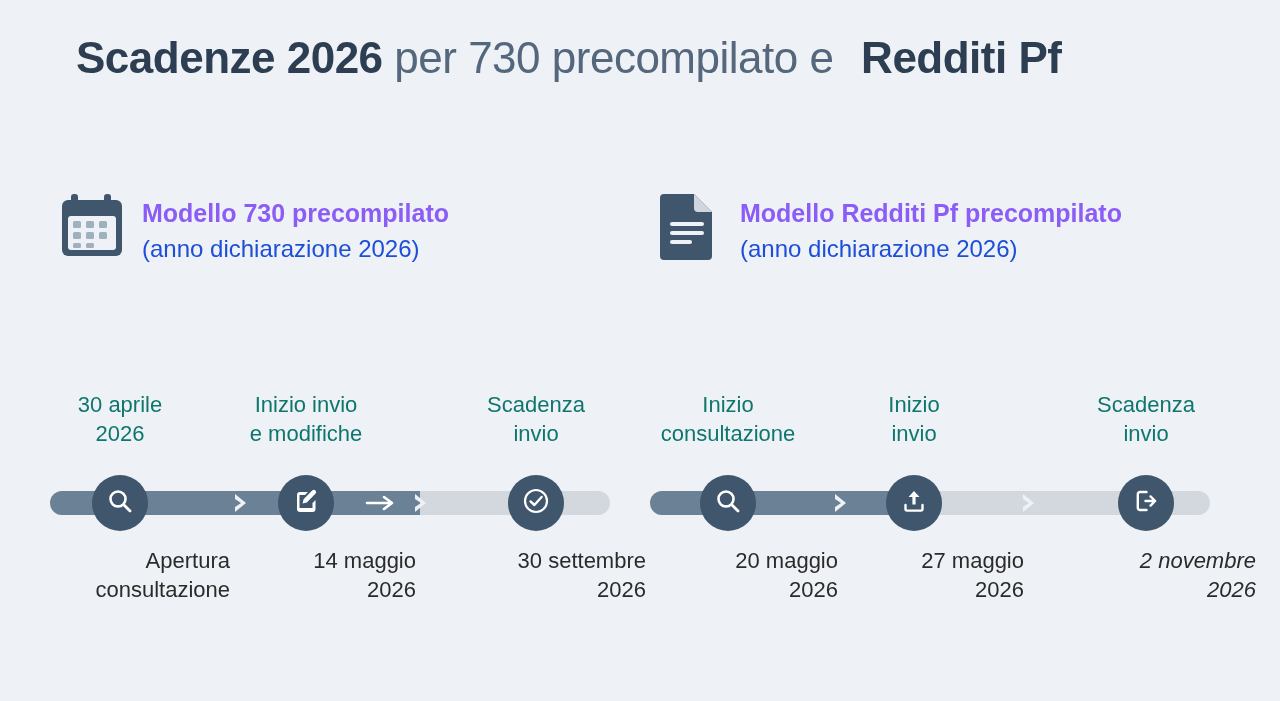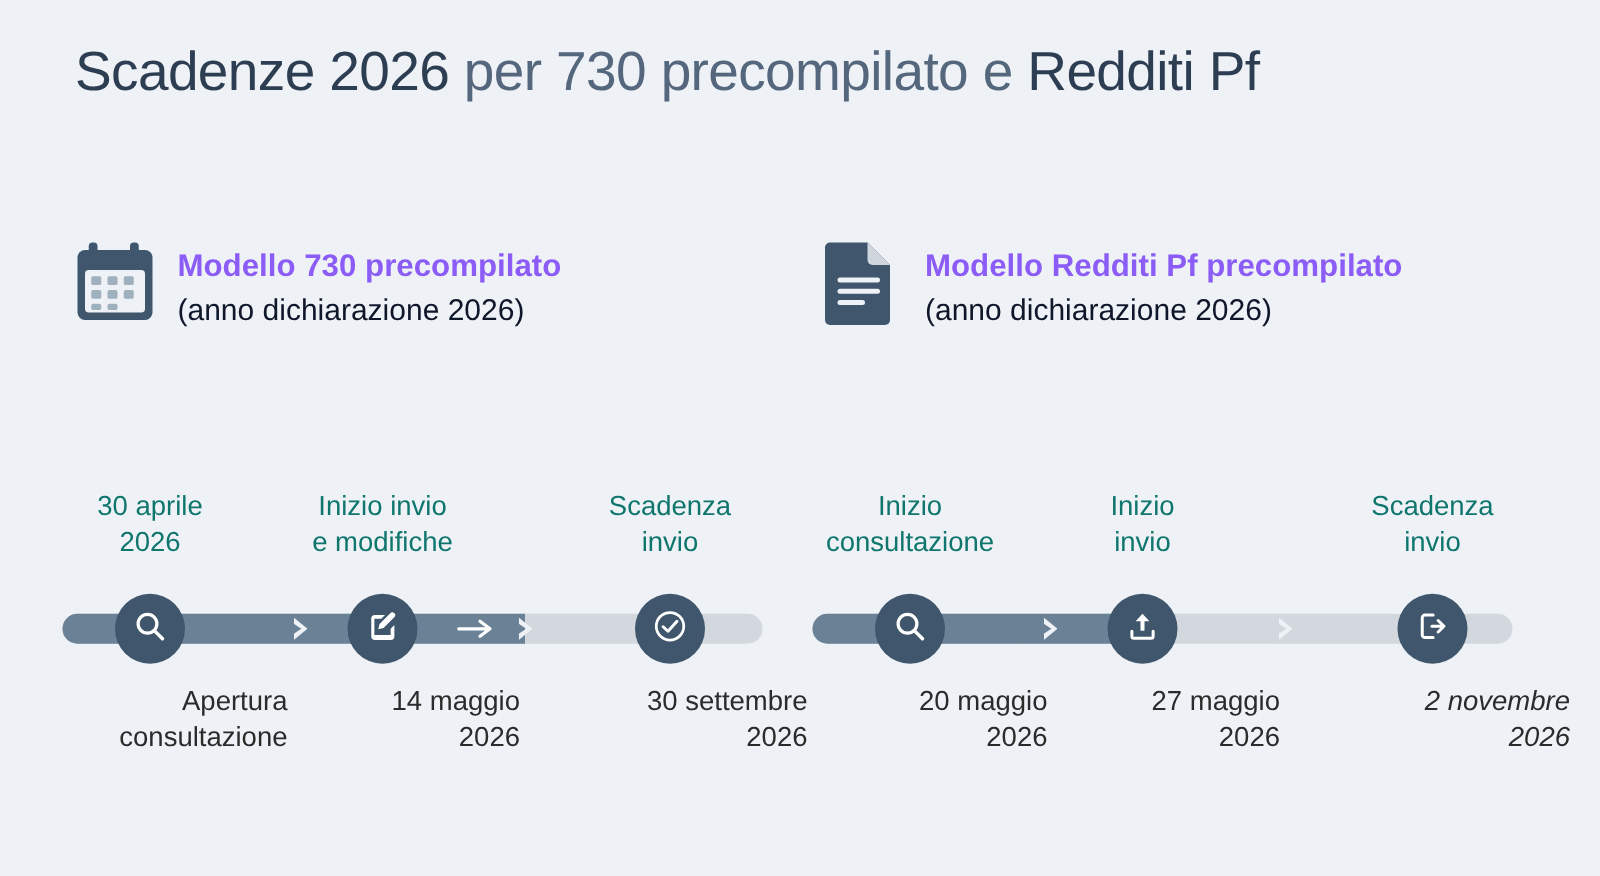--- a/index.html
+++ b/index.html
@@ -25,22 +25,23 @@
   .title {
     position: absolute;
     left: 60px;
     top: 34px;
     font-size: 44px;
     line-height: 1.1;
     letter-spacing: -0.5px;
     white-space: nowrap;
   }
   .title .strong {
-    font-weight: normal;
+    font-weight: bold;
     color: #2d3e52;
+    margin-left: 16px;
   }
   .title .light {
     font-weight: normal;
     color: #54677d;
   }
 
   
   .section-head {
     position: absolute;
     display: flex;
@@ -62,21 +63,21 @@
   .head-title {
     font-size: 25px;
     font-weight: bold;
     color: #8b5cf6;
     line-height: 1.25;
     white-space: nowrap;
   }
   .head-sub {
     font-size: 24px;
     font-weight: normal;
-    color: #0f172a;
+    color: #1d4ed8;
     line-height: 1.3;
     margin-top: 4px;
     white-space: nowrap;
   }
 
   
   .timeline {
     position: absolute;
     top: 480px;
     height: 46px;

